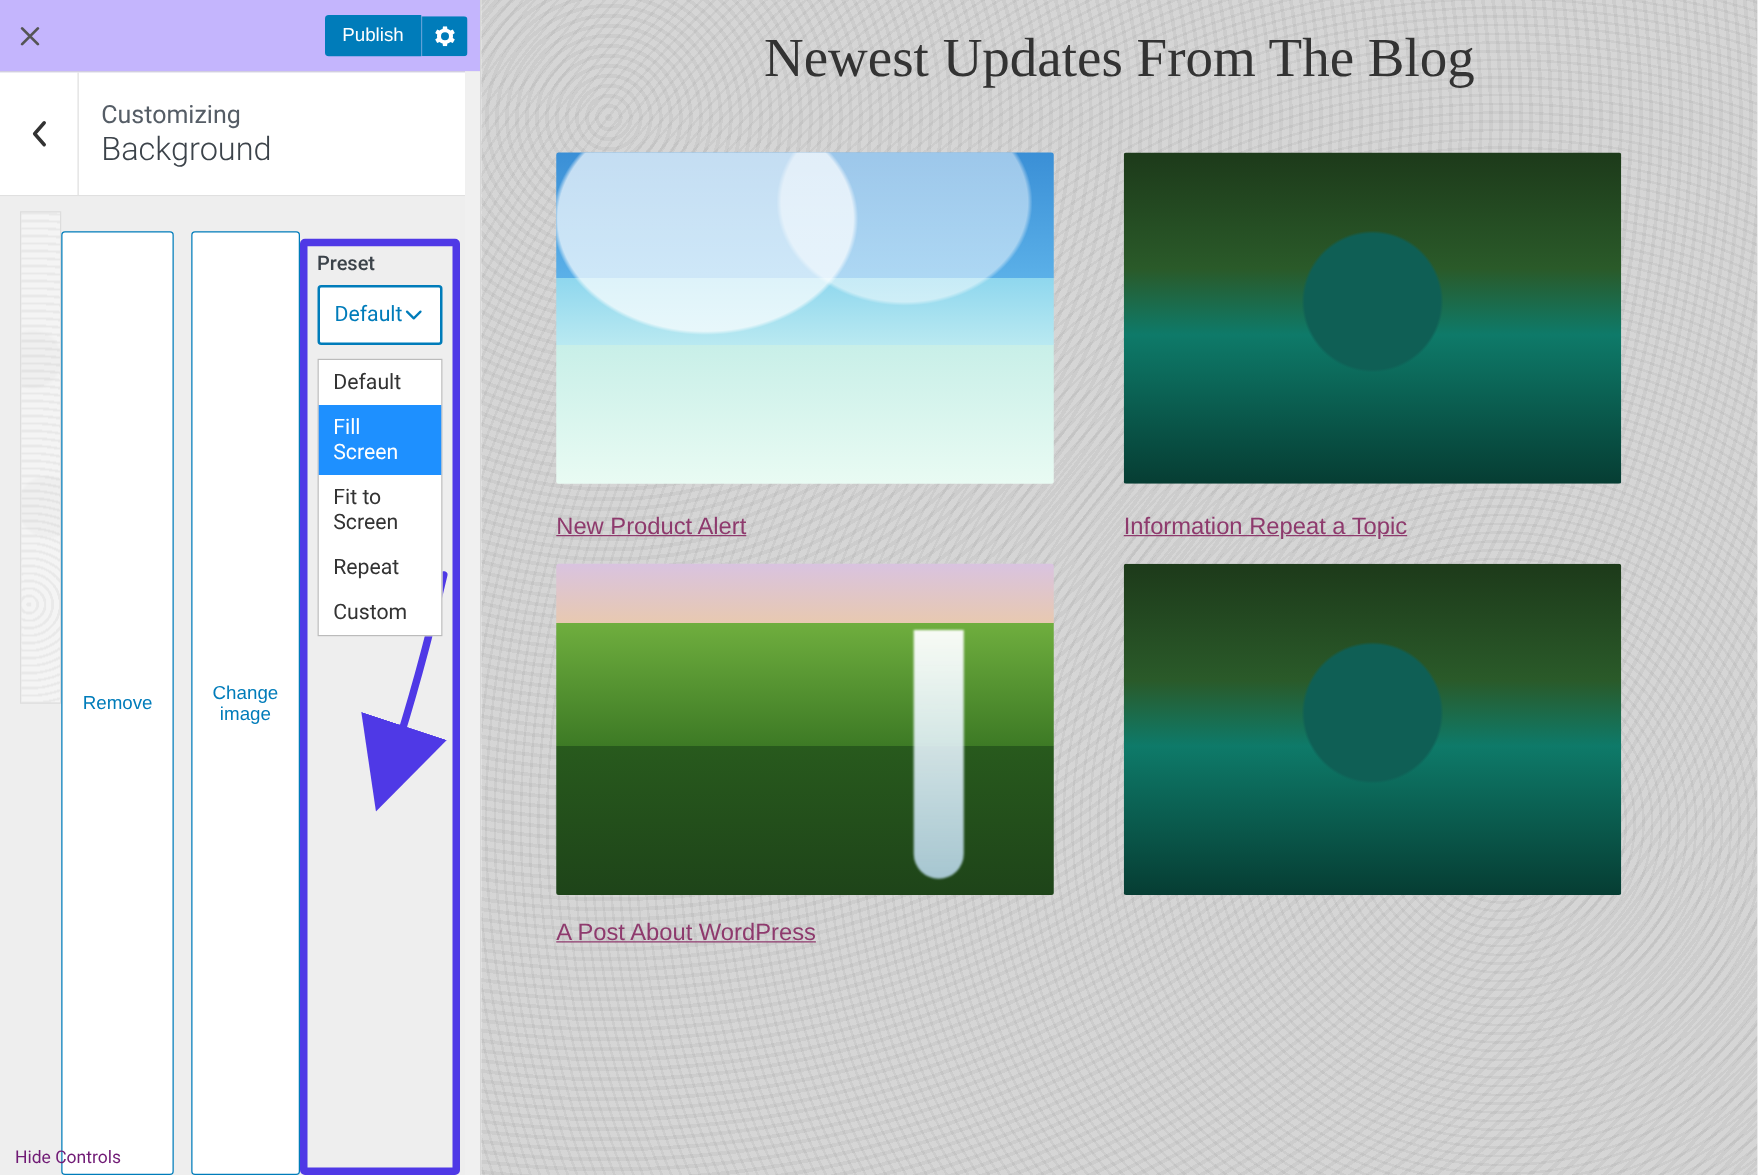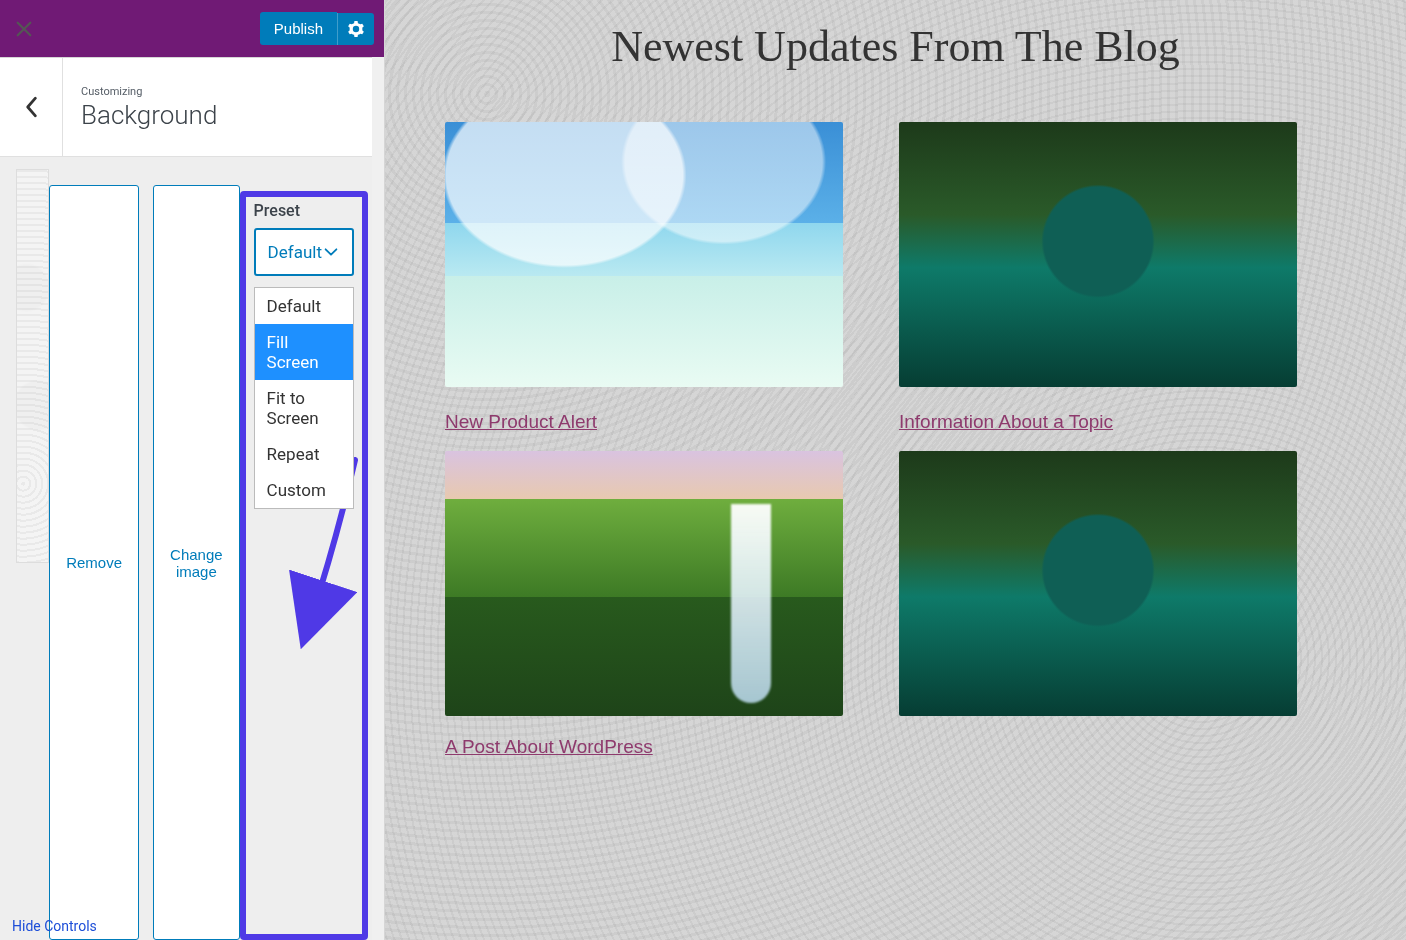--- a/index.html
+++ b/index.html
@@ -23,21 +23,21 @@
     border-right: 1px solid #d6d6d6;
     display: flex;
     flex-direction: column;
     position: relative;
   }
   .sidebar-top {
     height: 57px;
     display: flex;
     align-items: center;
     justify-content: space-between;
-    background: #701a75;
+    background: #c4b5fd;
     border-bottom: 1px solid #d6d6d6;
     padding: 0 10px 0 0;
   }
   .close-box {
     width: 48px;
     height: 57px;
     display: flex;
     align-items: center;
     justify-content: center;
     cursor: pointer;
@@ -86,21 +86,21 @@
   }
   .back-box svg { width: 14px; height: 22px; }
   .section-titles {
     padding: 16px 18px;
     display: flex;
     flex-direction: column;
     justify-content: center;
   }
   .section-titles .small {
     color: #555d66;
-    font-size: 11px;
+    font-size: 20px;
     margin-bottom: 2px;
   }
   .section-titles .big {
     color: #3c434a;
     font-size: 26px;
     font-weight: 300;
     text-align: right;
   }
   .panel-body {
     padding: 12px 16px 0 16px;
@@ -282,21 +282,21 @@
     color: #8e3a6d;
     font-size: 19px;
     text-decoration: underline;
     font-family: Liberation Sans, sans-serif;
   }
   .lone-link { margin-top: 20px; }
   
   .footer-peek {
     position:absolute;
     left:12px; bottom:6px;
-    color:#1d4ed8;
+    color:#701a75;
     font-size:14px;
     z-index: 0;
   }
 </style>
 </head>
 <body>
 
 <div class="app">
 
   <aside class="sidebar">
@@ -382,21 +382,21 @@
           </div>
           <div class="img waterfall"></div>
           <div class="lone-link">
             <a href="#">A Post About WordPress</a>
           </div>
         </div>
 
         <div class="card">
           <div class="img jungle"></div>
           <div class="link">
-            <a href="#">Information About a Topic</a>
+            <a href="#">Information Repeat a Topic</a>
           </div>
           <div class="img jungle"></div>
         </div>
       </div>
     </div>
   </main>
 
 </div>
 
 </body></html>

